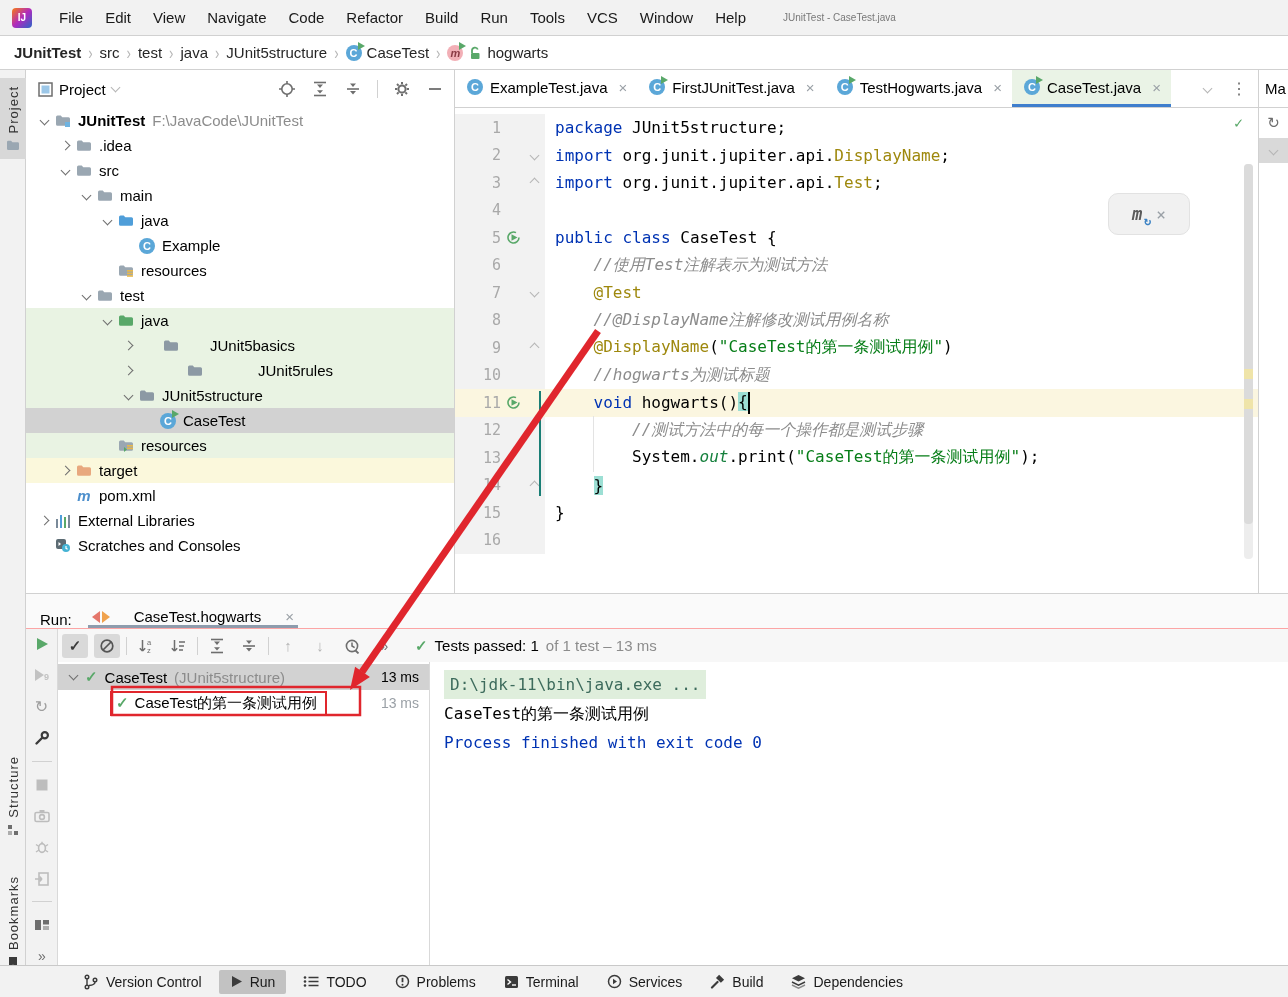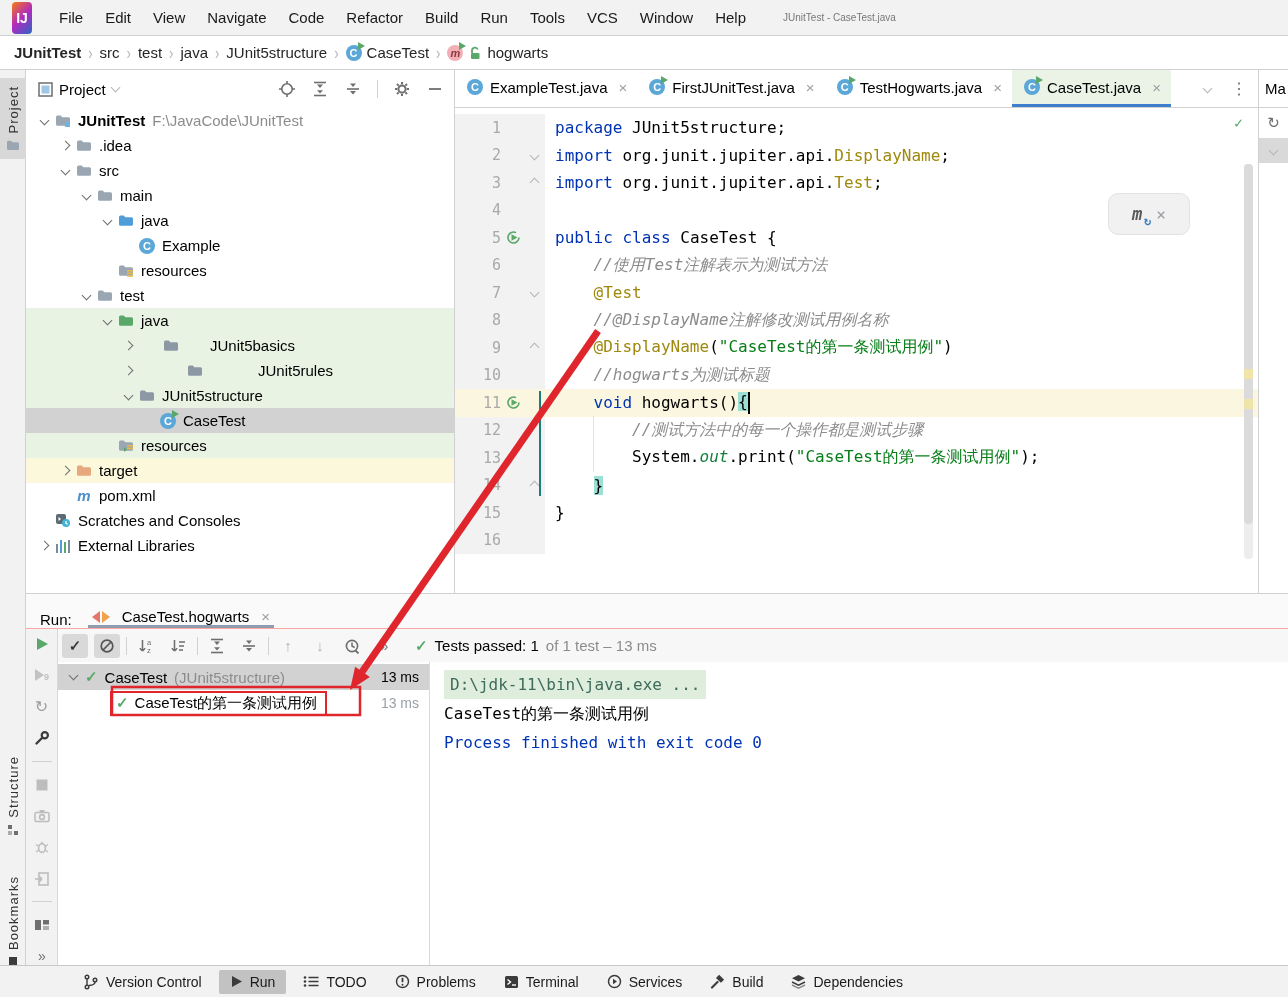--- a/index.html
+++ b/index.html
@@ -4,23 +4,23 @@
 <style>
   * { margin:0; padding:0; box-sizing:border-box; }
   html,body { width:1288px; height:997px; overflow:hidden; background:#fff;
     font-family:"Liberation Sans", sans-serif; font-size:14px; color:#000; }
   .abs { position:absolute; }
   #app { position:relative; width:1288px; height:997px; background:#fff; }
 
   
   #titlebar { left:0; top:0; width:1288px; height:36px; background:#F2F2F2;
     border-bottom:1px solid #D1D1D1; display:flex; align-items:center; }
-  #logo { width:20px; height:32px; margin:0 16px 0 12px; border-radius:4px;
+  #logo { width:20px; height:20px; margin:0 16px 0 12px; border-radius:4px;
     background:linear-gradient(135deg,#F97A12,#B02BBE 50%,#2A65C7); color:#fff;
-    font-size:14px; font-weight:bold; display:flex; align-items:center; justify-content:center; }
+    font-size:10px; font-weight:bold; display:flex; align-items:center; justify-content:center; }
   .menu-item { padding:0 11px; height:36px; display:flex; align-items:center;
     font-size:15px; color:#1a1a1a; cursor:default; }
   #win-title { margin-left:26px; color:#787878; font-size:10px; }
 
   
   #breadcrumbs { left:0; top:36px; width:1288px; height:34px; background:#fff;
     border-bottom:1px solid #D1D1D1; display:flex; align-items:center; padding-left:14px; }
   .bc-item { font-size:15px; color:#262626; display:flex; align-items:center; gap:5px; }
   .bc-item.bold { font-weight:bold; }
   .bc-sep { color:#B8B8B8; margin:0 7px; font-size:13px; transform:scaleY(1.4); }
@@ -97,21 +97,21 @@
   
   #right-sliver { left:1258px; top:70px; width:30px; height:523px; background:#fff; border-left:1px solid #D1D1D1; }
   #right-sliver .hdr { height:38px; border-bottom:1px solid #D1D1D1; display:flex; align-items:center; padding-left:6px; font-size:15px; overflow:hidden; }
   #right-sliver .ref { height:30px; display:flex; align-items:center; justify-content:center; color:#6E6E6E; font-size:15px; }
   #right-sliver .collapsed { height:25px; background:#D9D9D9; display:flex; align-items:center; justify-content:center; }
 
   
   #run-panel { left:26px; top:593px; width:1262px; height:372px; background:#fff; border-top:1px solid #D1D1D1; }
   #run-header { height:35px; display:flex; align-items:flex-end; border-bottom:1px solid #fca5a5; background:#FAFAFA; }
   #run-header .lbl { font-size:15px; display:flex; align-items:center; padding:0 16px 0 14px; }
-  #run-tab { display:flex; align-items:center; gap:12px; font-size:15px; border-bottom:3px solid #8E9CAD; padding:0 4px; }
+  #run-tab { display:flex; align-items:center; gap:24px; font-size:15px; border-bottom:3px solid #8E9CAD; padding:0 4px; }
   #run-tab .close { color:#9AA0A6; }
   .junit-ic { display:flex; gap:2px; }
   .junit-ic i { width:0; height:0; border-top:6px solid transparent; border-bottom:6px solid transparent; display:block; }
   .junit-ic .l { border-right:8px solid #E4766B; } .junit-ic .r { border-left:8px solid #F0A24D; }
   #run-body { display:flex; height:336px; }
   #run-vtoolbar { width:32px; flex:none; background:#F2F2F2; border-right:1px solid #D9D9D9;
     display:flex; flex-direction:column; align-items:center; padding-top:6px; gap:14px; }
   .vtb { width:18px; height:18px; display:flex; align-items:center; justify-content:center; }
   .hsep { width:20px; height:1px; background:#D1D1D1; }
   #run-right { flex:1; display:flex; flex-direction:column; }
@@ -448,44 +448,44 @@
           <span>target</span>
         </div>
         <div class="tree-row" style="padding-left: 31px;">
           <span class="chev-box"></span>
           <span class="icon-box">
             <span class="maven-m">m</span>
           </span>
           <span>pom.xml</span>
         </div>
         <div class="tree-row" style="padding-left: 10px;">
-          <span class="chev-box"></span>
-          <span class="icon-box">
-            <svg width="16" height="15" viewBox="0 0 16 15">
-              <rect x="1" y="1" width="10" height="10" rx="2" fill="#5C6B73"></rect>
-              <path d="M3.5 4l2.5 2-2.5 2z" fill="#fff"></path>
-              <circle cx="11" cy="10" r="4" fill="#45B3D4"></circle>
-              <path d="M11 8v2.3l1.6.9" stroke="#fff" stroke-width="1.2" fill="none"></path>
-            </svg>
-          </span>
-          <span>Scratches and Consoles</span>
-        </div>
-        <div class="tree-row" style="padding-left: 10px;">
           <span class="chev-box">
             <span class="chev right"></span>
           </span>
           <span class="icon-box">
             <span class="libs-ic">
               <i style="height:9px"></i>
               <i style="height:13px;background:#4F9ED9"></i>
               <i style="height:11px;background:#59A869"></i>
               <i style="height:13px"></i>
             </span>
           </span>
           <span>External Libraries</span>
+        </div>
+        <div class="tree-row" style="padding-left: 10px;">
+          <span class="chev-box"></span>
+          <span class="icon-box">
+            <svg width="16" height="15" viewBox="0 0 16 15">
+              <rect x="1" y="1" width="10" height="10" rx="2" fill="#5C6B73"></rect>
+              <path d="M3.5 4l2.5 2-2.5 2z" fill="#fff"></path>
+              <circle cx="11" cy="10" r="4" fill="#45B3D4"></circle>
+              <path d="M11 8v2.3l1.6.9" stroke="#fff" stroke-width="1.2" fill="none"></path>
+            </svg>
+          </span>
+          <span>Scratches and Consoles</span>
         </div>
       </div>
   </div>
 
   <div id="editor" class="abs">
     <div id="tabbar">
         <div class="etab">
           <span>
             <span class="class-ic">C</span>
           </span>

